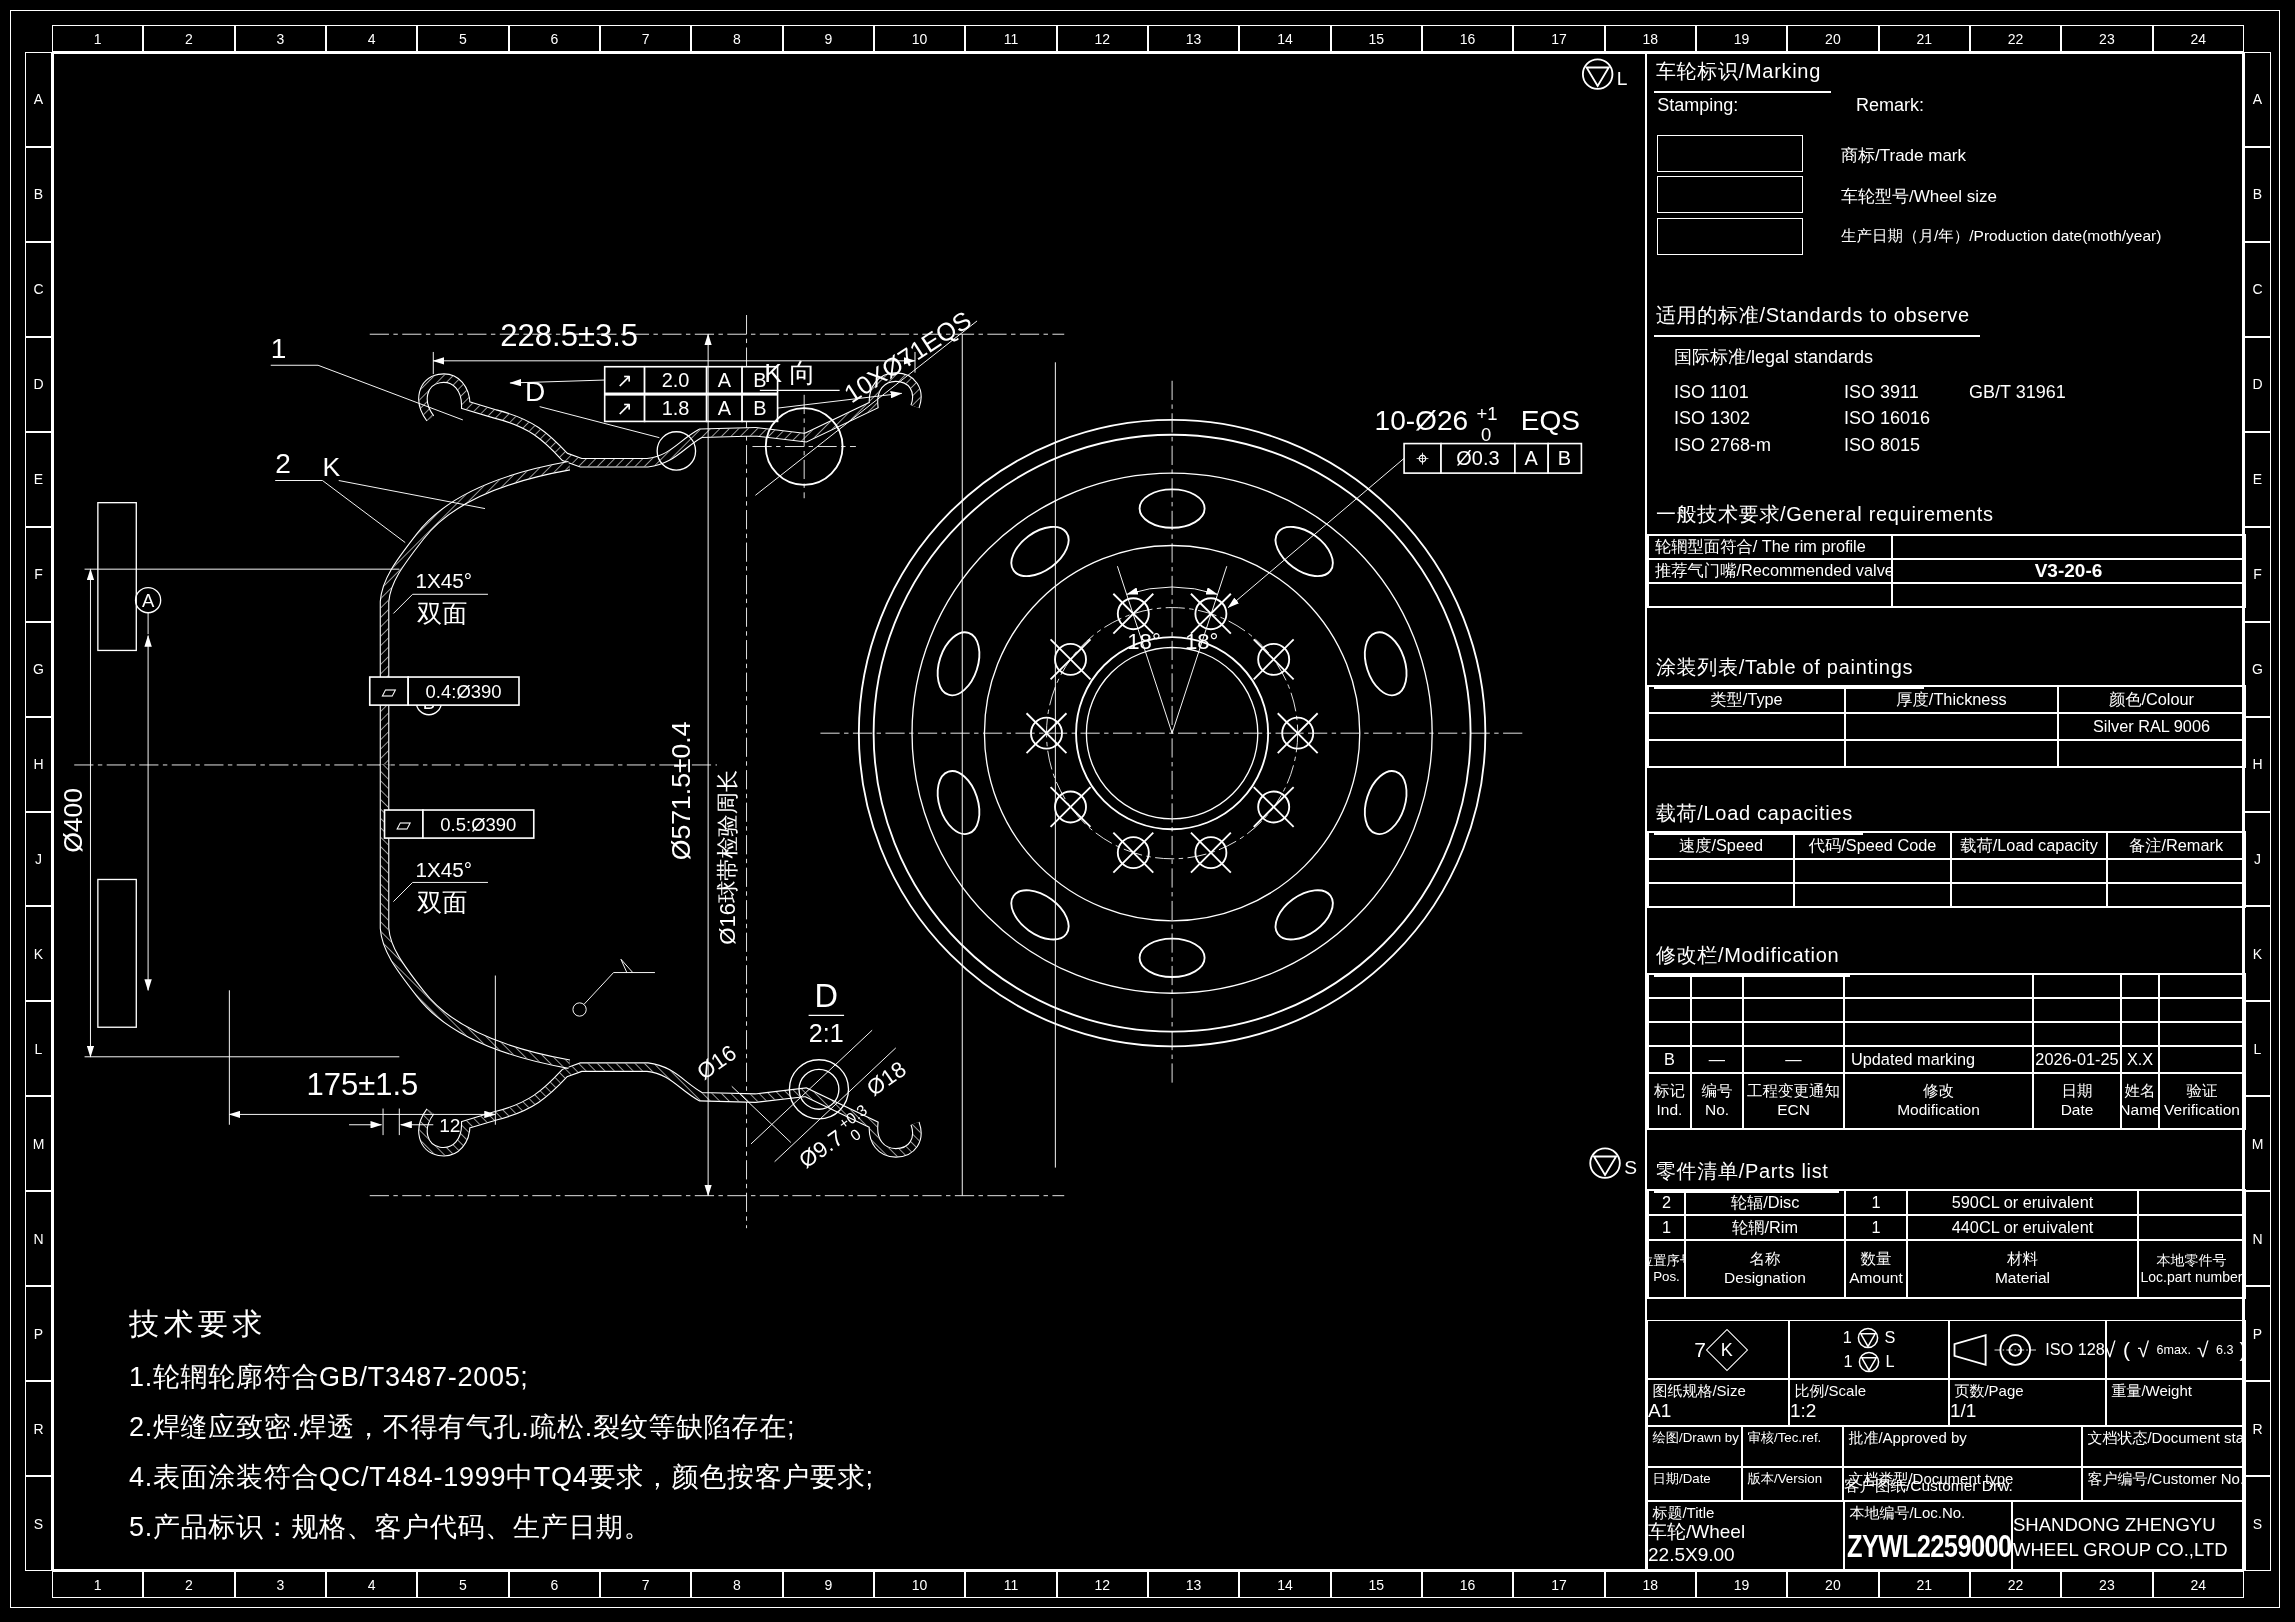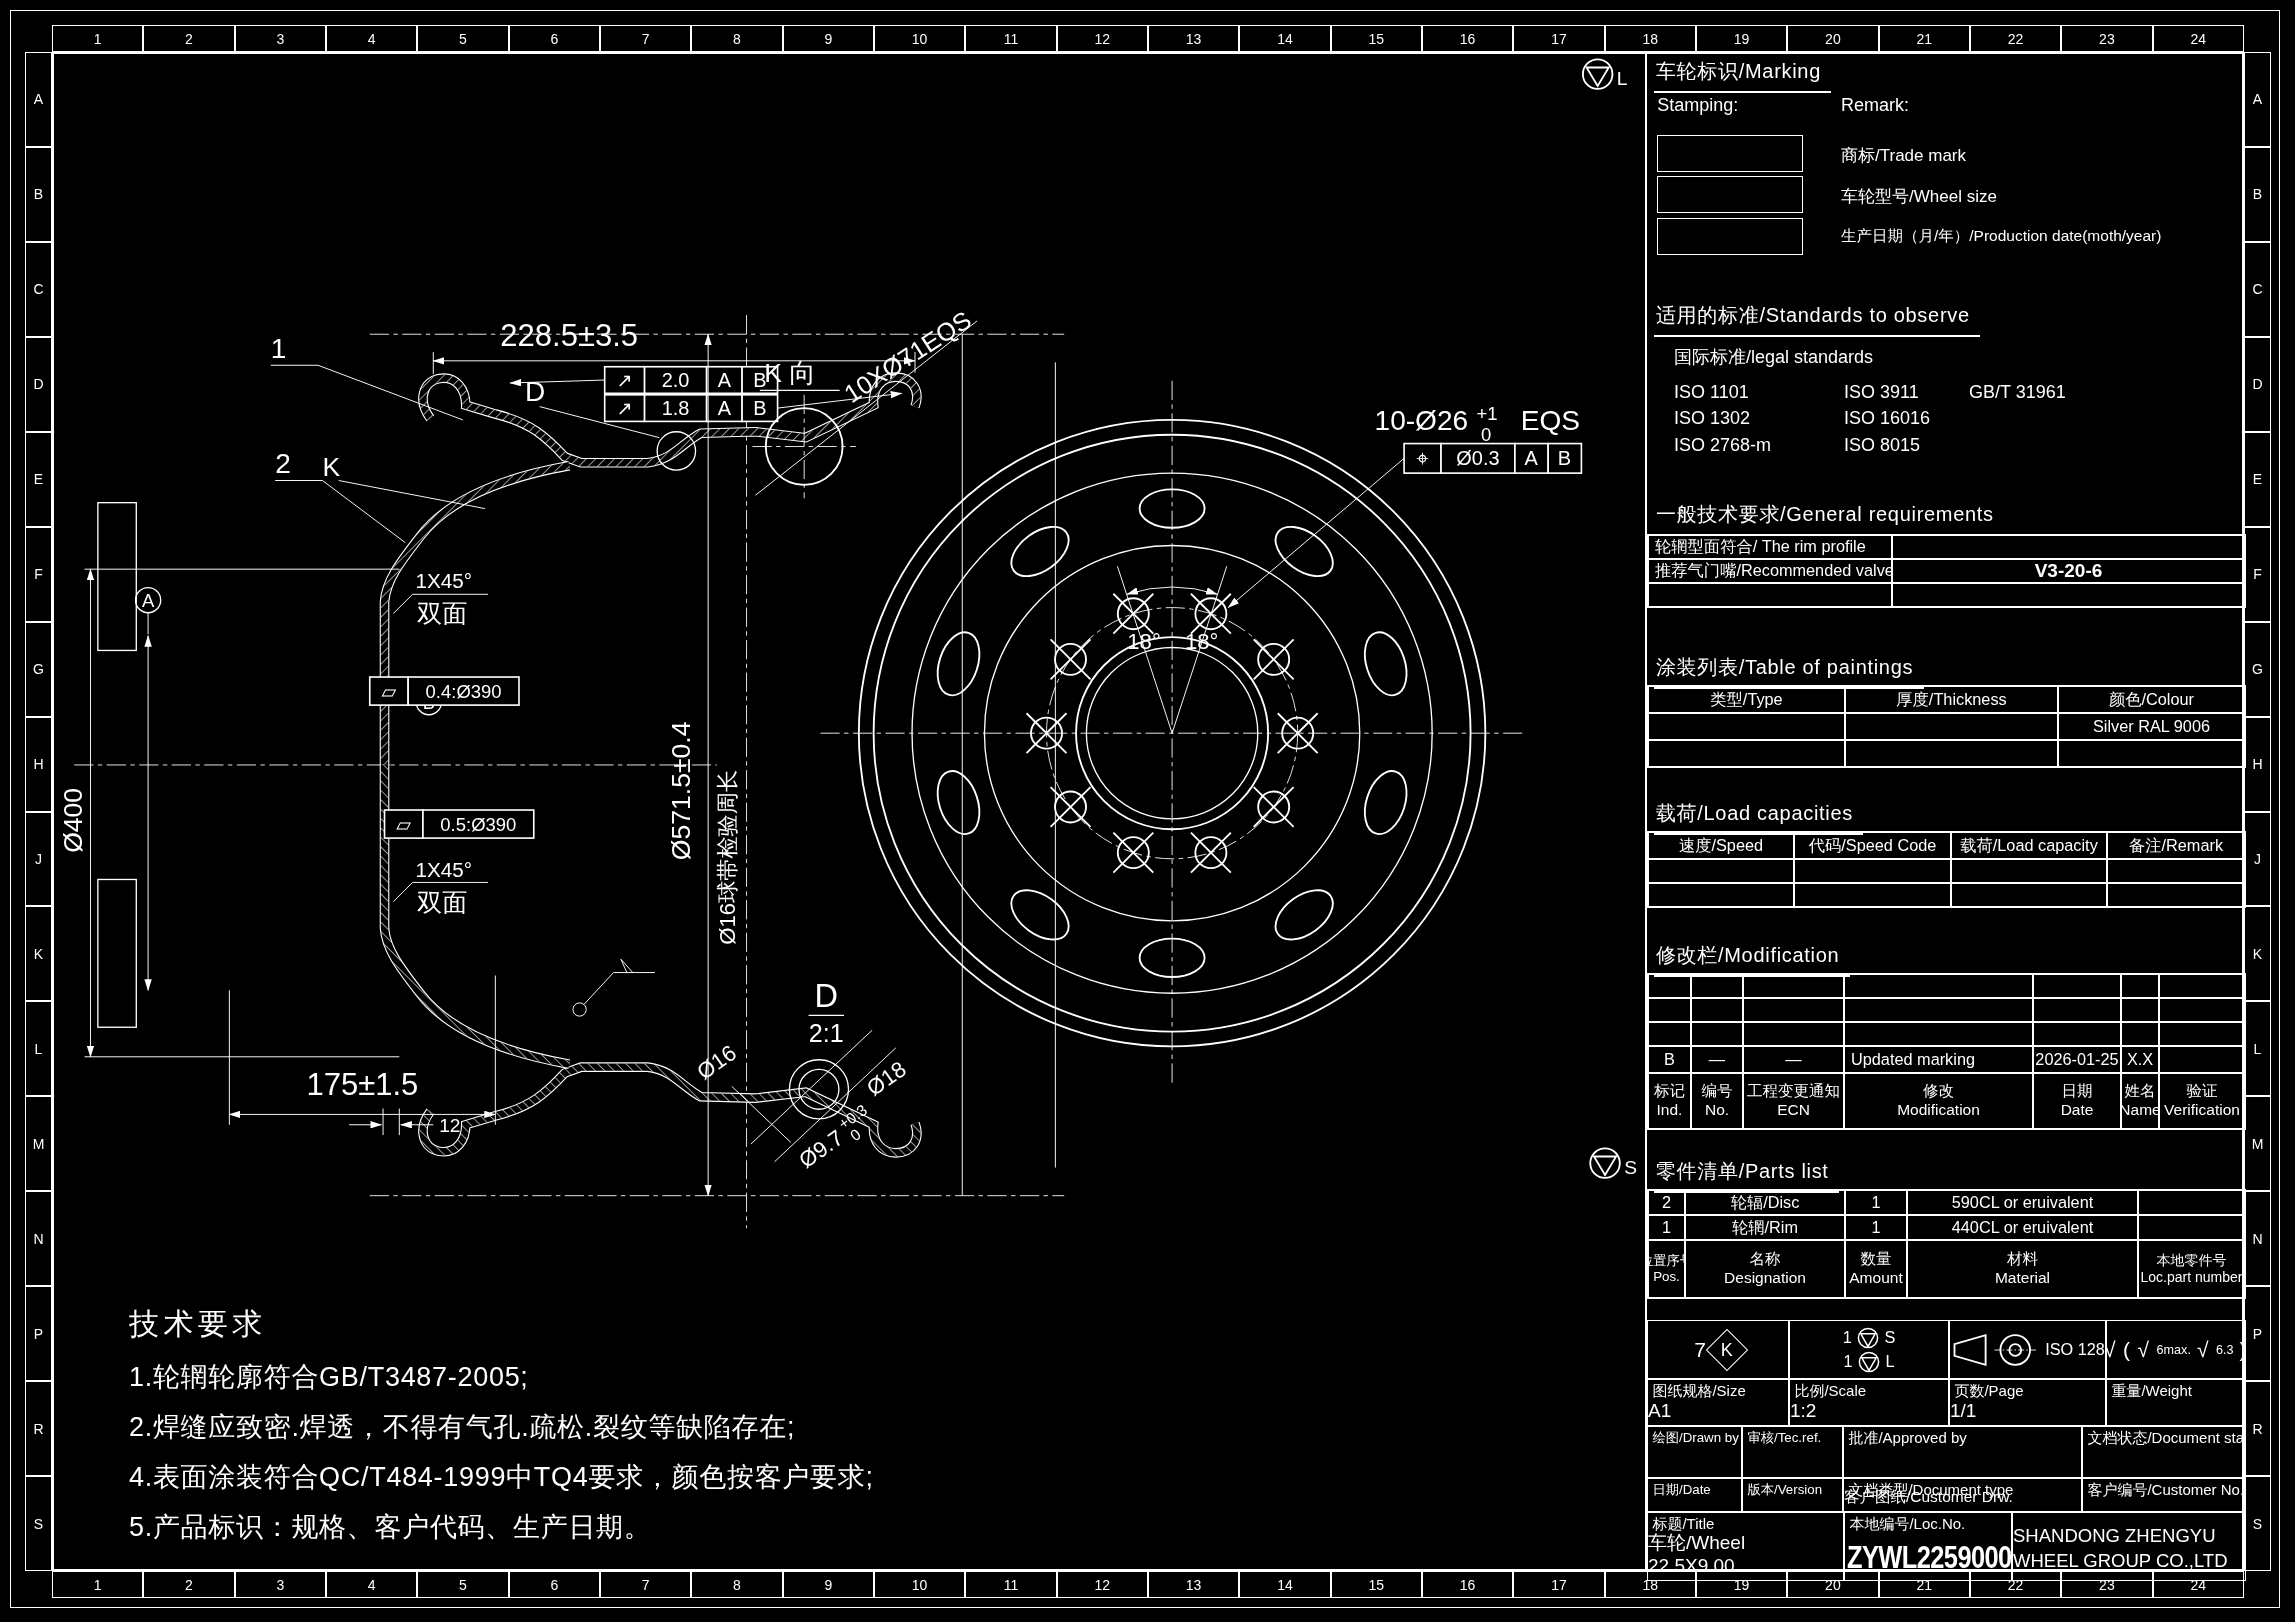--- a/index.html
+++ b/index.html
@@ -438,21 +438,21 @@
     <div>1.轮辋轮廓符合GB/T3487-2005;</div>
     <div>2.焊缝应致密.焊透，不得有气孔.疏松.裂纹等缺陷存在;</div>
     <div>4.表面涂装符合QC/T484-1999中TQ4要求，颜色按客户要求;</div>
     <div>5.产品标识：规格、客户代码、生产日期。</div>
   </div>
 
   <div class="right-panel">
 
     <div class="sec-title" style="top:6px">车轮标识/Marking</div>
     <div class="ptext" style="left:10.3px;top:43px">Stamping:</div>
-    <div class="ptext" style="left:194px;top:43px">Remark:</div>
+    <div class="ptext" style="left:209px;top:43px">Remark:</div>
     <div class="mbox" style="top:83px"></div>
     <div class="mbox" style="top:124px"></div>
     <div class="mbox" style="top:166px"></div>
     <div class="ptext" style="left:194px;top:92px;font-size:17px">商标/Trade mark</div>
     <div class="ptext" style="left:194px;top:133px;font-size:17px">车轮型号/Wheel size</div>
     <div class="ptext" style="left:194px;top:174px;font-size:15.5px">生产日期（月/年）/Production date(moth/year)</div>
 
     <div class="sec-title" style="top:250px">适用的标准/Standards to observe</div>
     <div class="ptext" style="left:27px;top:293px">国际标准/legal standards</div>
     <div class="ptext" style="left:27px;top:330px">ISO 1101</div>
@@ -659,21 +659,21 @@
             <span class="val">1:2</span>
           </div>
         <div class="tbc">
             <span class="lbl">页数/Page</span>
             <span class="val">1/1</span>
           </div>
         <div class="tbc">
             <span class="lbl">重量/Weight</span>
           </div>
       </div>
-      <div class="tbrow" style="grid-template-columns:95px 101px 239px 1fr;height:52px">
+      <div class="tbrow" style="grid-template-columns:95px 101px 239px 1fr;height:41px">
         <div class="tbc">
             <span class="lbl" style="font-size:13.3px">绘图/Drawn by</span>
           </div>
         <div class="tbc">
             <span class="lbl" style="font-size:13.3px">审核/Tec.ref.</span>
           </div>
         <div class="tbc">
             <span class="lbl">批准/Approved by</span>
           </div>
         <div class="tbc">

